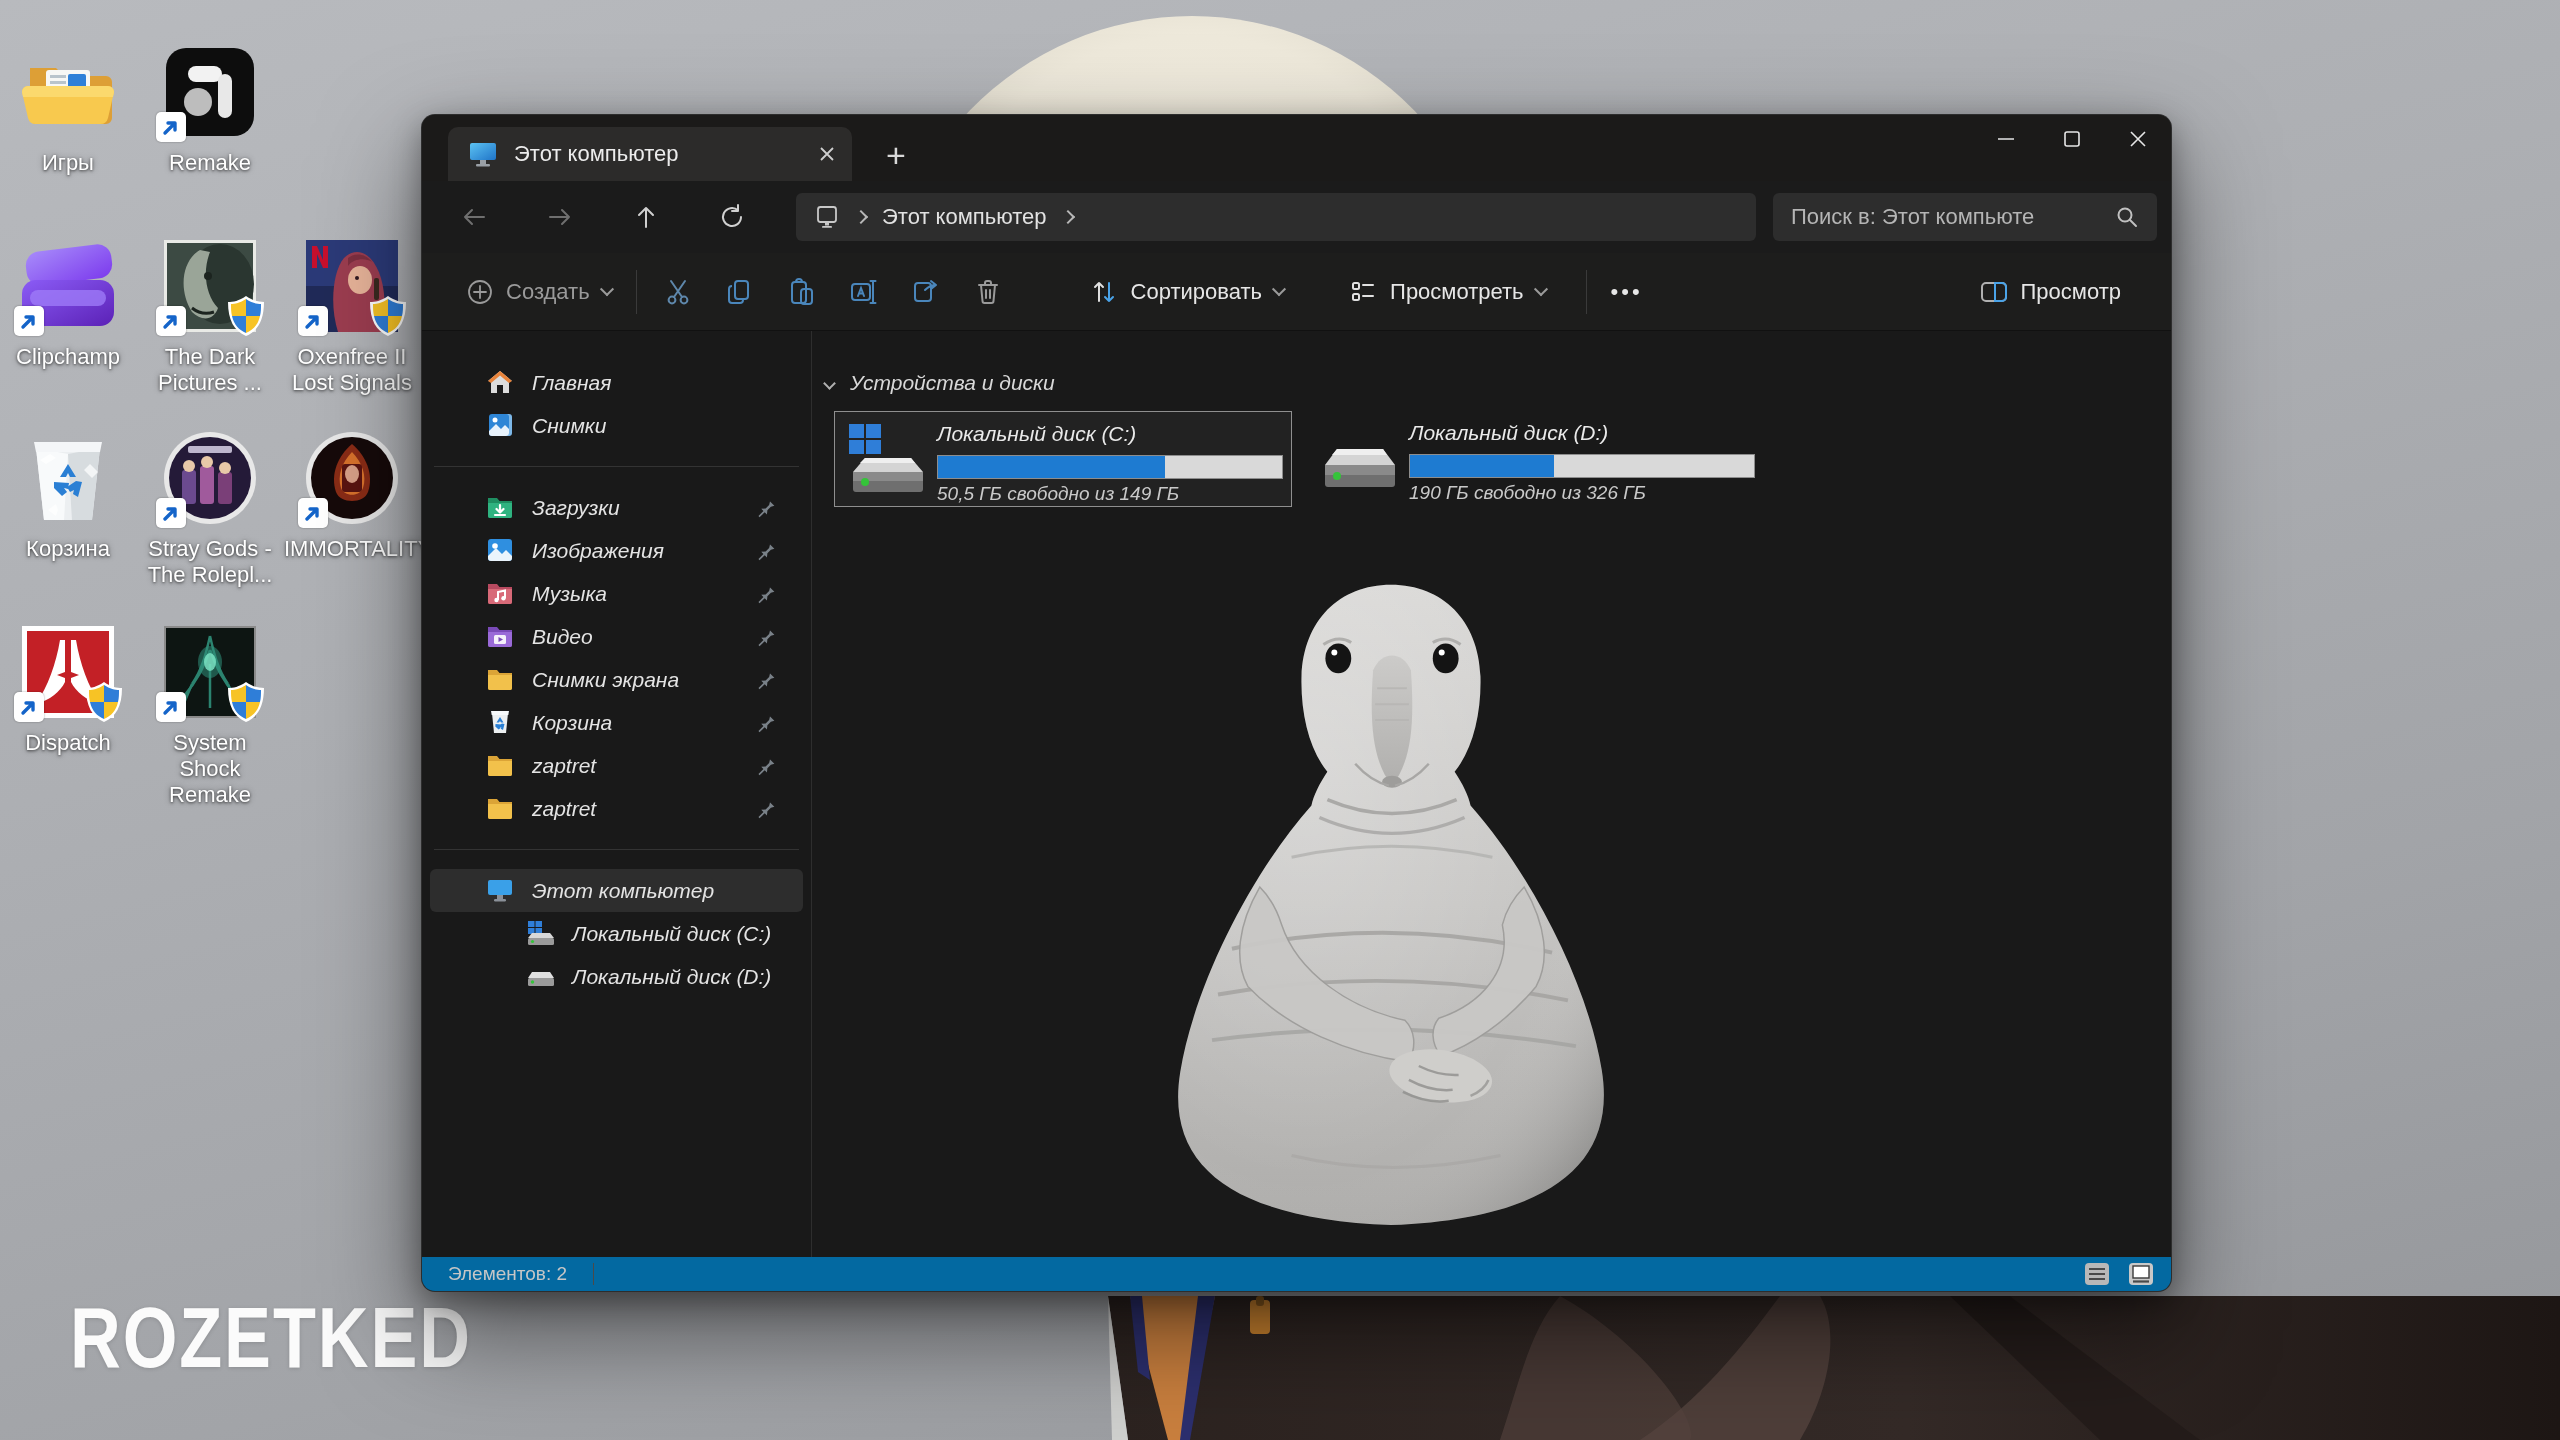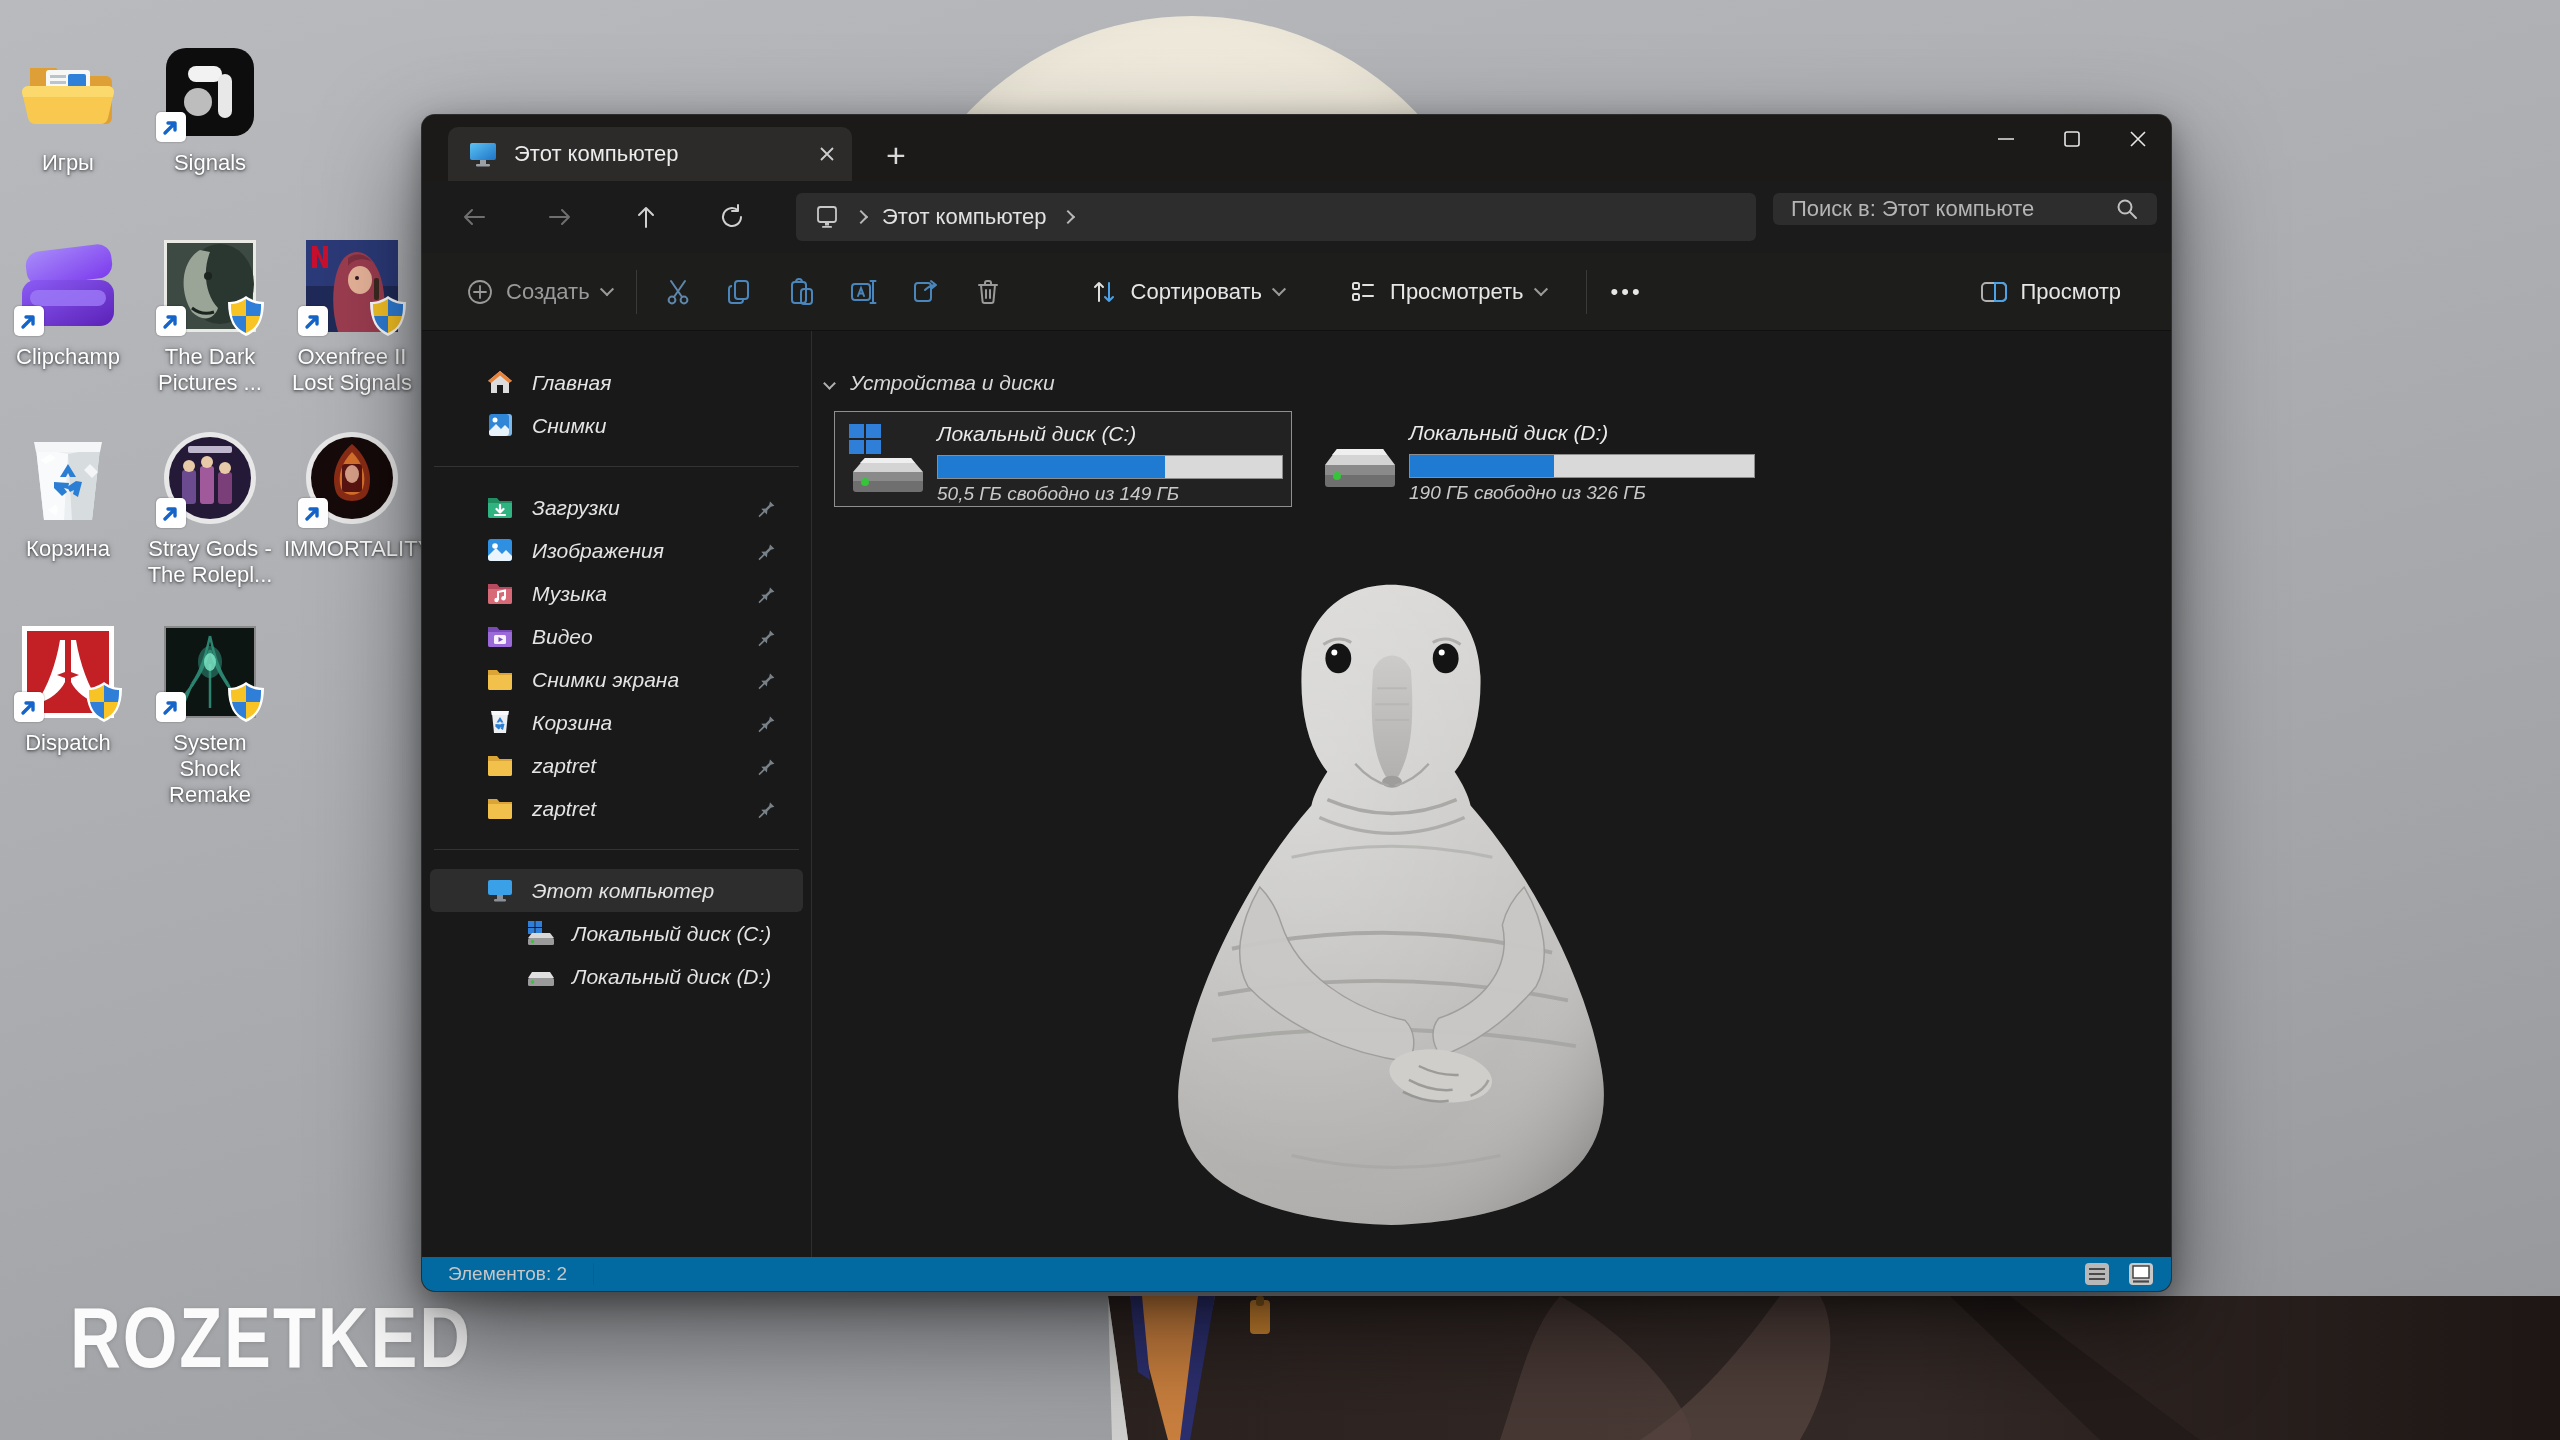--- a/index.html
+++ b/index.html
@@ -39,21 +39,21 @@
     align-items:center; justify-content:center; color:#d8d8d8; font-size:34px; font-weight:300; }
   .caption { position:absolute; right:0; top:0; height:48px; display:flex; }
   .cap-btn { width:66px; height:48px; display:flex; align-items:center; justify-content:center; }
 
   .addressrow { position:absolute; left:0; top:66px; right:0; height:72px; background:#1b1b1b;
     display:flex; align-items:center; }
   .navbtn { width:56px; height:48px; display:flex; align-items:center; justify-content:center; }
   .addressfield { position:absolute; left:374px; top:12px; width:960px; height:48px;
     background:#2d2d2d; border-radius:6px; display:flex; align-items:center; padding:0 18px;
     color:#e2e2e2; font-size:22px; }
-  .searchfield { position:absolute; left:1351px; top:12px; width:384px; height:32px;
+  .searchfield { position:absolute; left:1351px; top:12px; width:384px; height:48px;
     background:#2d2d2d; border-radius:6px; display:flex; align-items:center; padding:0 18px;
     color:#b5b5b5; font-size:22px; }
   .crumb-chev { width:10px; height:10px; border-right:2px solid #b8b8b8;
     border-bottom:2px solid #b8b8b8; transform:rotate(-45deg); margin:0 16px; flex:none; }
   .chev-down { width:10px; height:10px; border-right:2px solid #9a9a9a;
     border-bottom:2px solid #9a9a9a; transform:rotate(45deg) translate(-2px,-2px); }
 
   .toolbar { position:absolute; left:0; top:138px; right:0; height:78px; background:#1d1d1c;
     border-bottom:1px solid #111; display:flex; align-items:center; }
   .tb-btn { display:flex; align-items:center; gap:12px; padding:0 14px; height:56px;
@@ -158,21 +158,21 @@
         <rect x="26" y="22" width="34" height="16" rx="8" fill="#f2f2f2"></rect>
         <circle cx="36" cy="58" r="14" fill="#bdbdbd"></circle>
         <rect x="56" y="30" width="14" height="44" rx="7" fill="#e8e8e8"></rect>
       </svg>
       <span class="badge-arrow">
         <svg width="20" height="20" viewBox="0 0 20 20">
             <path d="M4 16 L13 7 M7 6 h7 v7" stroke="#1464c9" stroke-width="3.4" fill="none" stroke-linecap="round" stroke-linejoin="round"></path>
           </svg>
       </span>
     </div>
-    <div class="lbl">Signals</div>
+    <div class="lbl">Remake</div>
   </div>
 
   <div class="dicon" style="left:0px; top:238px;">
     <div class="art">
       <svg width="96" height="96" viewBox="0 0 96 96">
         <defs>
             <linearGradient id="cc1" x1="0" y1="0" x2="1" y2="1">
               <stop offset="0" stop-color="#a78bfa"></stop>
               <stop offset="1" stop-color="#7c3aed"></stop>
             </linearGradient>

